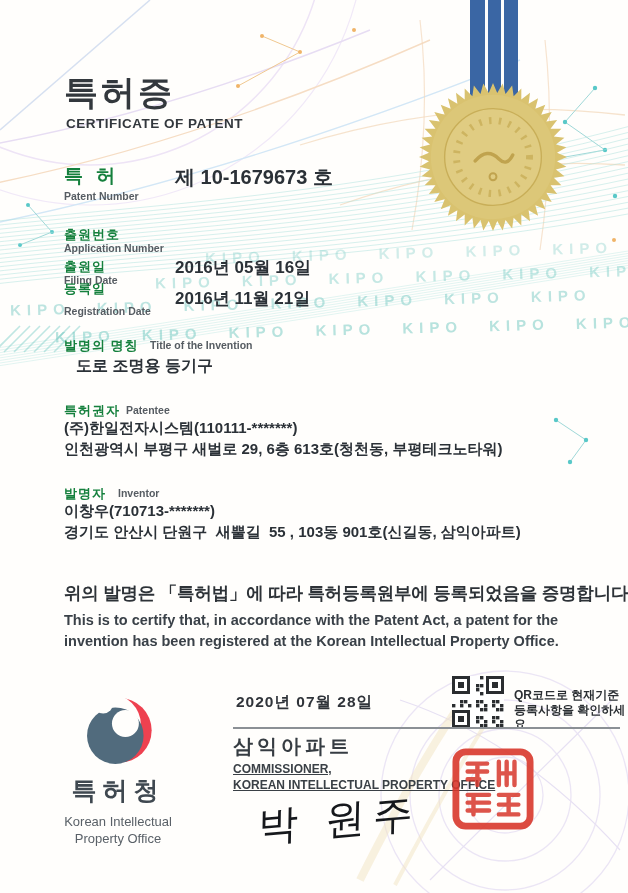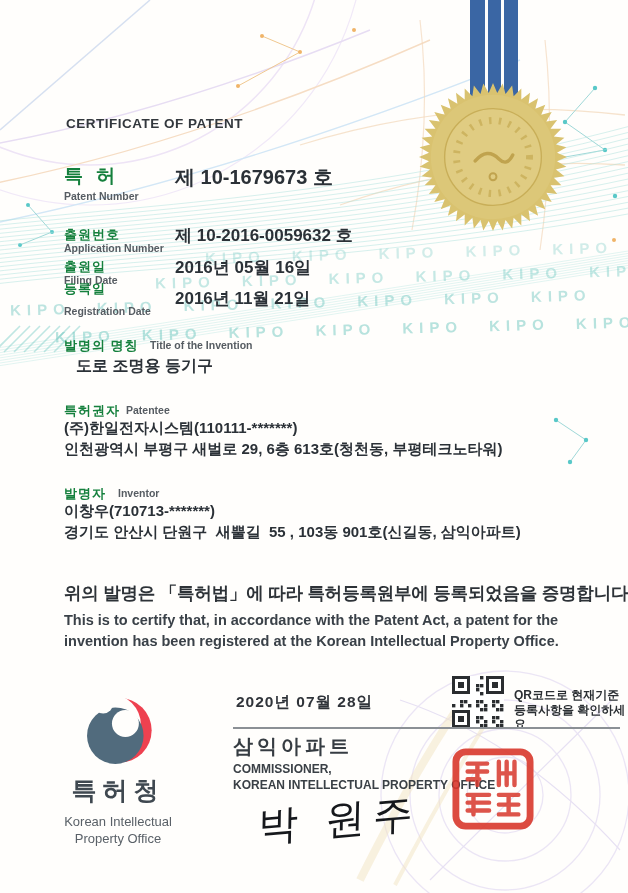--- a/index.html
+++ b/index.html
@@ -133,29 +133,29 @@
   <div class="ribbon"></div>
   <svg class="medal" width="150" height="150" viewBox="0 0 152 152">
     <polygon id="medal-star" fill="#d9c26f" points="76.0,1.0 80.3,11.1 85.8,1.6 88.7,12.2 95.4,3.6 96.9,14.4 104.7,6.7 104.7,17.7 113.5,11.0 112.1,22.0 121.7,16.5 118.9,27.1 129.0,23.0 124.9,33.1 135.5,30.3 130.0,39.9 141.0,38.5 134.3,47.3 145.3,47.3 137.6,55.1 148.4,56.6 139.8,63.3 150.4,66.2 140.9,71.7 151.0,76.0 140.9,80.3 150.4,85.8 139.8,88.7 148.4,95.4 137.6,96.9 145.3,104.7 134.3,104.7 141.0,113.5 130.0,112.1 135.5,121.7 124.9,118.9 129.0,129.0 118.9,124.9 121.7,135.5 112.1,130.0 113.5,141.0 104.7,134.3 104.7,145.3 96.9,137.6 95.4,148.4 88.7,139.8 85.8,150.4 80.3,140.9 76.0,151.0 71.7,140.9 66.2,150.4 63.3,139.8 56.6,148.4 55.1,137.6 47.3,145.3 47.3,134.3 38.5,141.0 39.9,130.0 30.3,135.5 33.1,124.9 23.0,129.0 27.1,118.9 16.5,121.7 22.0,112.1 11.0,113.5 17.7,104.7 6.7,104.7 14.4,96.9 3.6,95.4 12.2,88.7 1.6,85.8 11.1,80.3 1.0,76.0 11.1,71.7 1.6,66.2 12.2,63.3 3.6,56.6 14.4,55.1 6.7,47.3 17.7,47.3 11.0,38.5 22.0,39.9 16.5,30.3 27.1,33.1 23.0,23.0 33.1,27.1 30.3,16.5 39.9,22.0 38.5,11.0 47.3,17.7 47.3,6.7 55.1,14.4 56.6,3.6 63.3,12.2 66.2,1.6 71.7,11.1"></polygon>
     <circle cx="76" cy="76" r="63" fill="#dcc778"></circle>
     <circle cx="76" cy="76" r="49" fill="#e0cc82" stroke="#c8ae58" stroke-width="1.4"></circle>
     <circle cx="76" cy="76" r="37" fill="none" stroke="#c8ae58" stroke-width="7" stroke-dasharray="2.5 7.5" opacity=".8"></circle>
     <path d="M 58 80 Q 70 66 82 78 Q 90 86 96 74" stroke="#c0a34e" stroke-width="3.5" fill="none" stroke-linecap="round"></path>
     <circle cx="76" cy="96" r="3.5" fill="none" stroke="#c0a34e" stroke-width="2"></circle>
   </svg>
 
+  <div class="content title-ko" style="left:64px;top:70px;">특허증</div>
   <div class="content title-en" style="left:66px;top:116px;">CERTIFICATE OF PATENT</div>
 
   <div class="content lab-ko big" style="left:64px;top:163px;">특 허</div>
   <div class="content lab-en" style="left:64px;top:190px;">Patent Number</div>
   <div class="content val big" style="left:175px;top:164px;">제 10-1679673 호</div>
 
   <div class="content lab-ko" style="left:64px;top:226px;">출원번호</div>
   <div class="content lab-en" style="left:64px;top:242px;">Application Number</div>
-  <div class="content val" style="left:175px;top:224px;">제 10-2016-0059632 호</div>
 
   <div class="content lab-ko" style="left:64px;top:258px;">출원일</div>
   <div class="content lab-en" style="left:64px;top:274px;">Filing Date</div>
   <div class="content val" style="left:175px;top:256px;">2016년 05월 16일</div>
 
   <div class="content lab-ko" style="left:64px;top:280px;">등록일</div>
   <div class="content lab-en" style="left:64px;top:305px;">Registration Date</div>
   <div class="content val" style="left:175px;top:287px;">2016년 11월 21일</div>
 
   <div class="content lab-ko" style="left:64px;top:337px;">발명의 명칭</div>
@@ -227,21 +227,21 @@
     <rect x="6" y="40" width="6" height="6" fill="#2a2d30"></rect>
   </svg>
   <div class="content qr-note" style="left:514px;top:688px;">
     <span>QR코드로 현재기준</span><br>
     <span>등록사항을 확인하세요</span>
   </div>
 
   <div class="rule"></div>
 
   <div class="content sig-title" style="left:233px;top:733px;">삼익아파트</div>
-  <div class="content sig-en" style="left:233px;top:761px;">
+  <div class="content sig-en" style="left:233px;top:761px;text-decoration:underline;">
     <span>COMMISSIONER,</span><br>
     <span>KOREAN INTELLECTUAL PROPERTY OFFICE</span>
   </div>
   <div class="content signature" style="left:258px;top:792px;">박 원주</div>
 
   <svg class="seal" width="82" height="82" viewBox="0 0 84 84">
     <rect x="4" y="4" width="76" height="76" rx="10" fill="none" stroke="#d8372b" stroke-width="7" opacity=".9"></rect>
     <g stroke="#d8372b" stroke-width="4.5" stroke-linecap="round" fill="none" opacity=".85">
       <path d="M16 16 h20 M16 24 h20 M26 16 v22 M16 32 h12"></path>
       <path d="M48 14 v24 M56 14 v24 M64 14 v24 M48 26 h16"></path>

